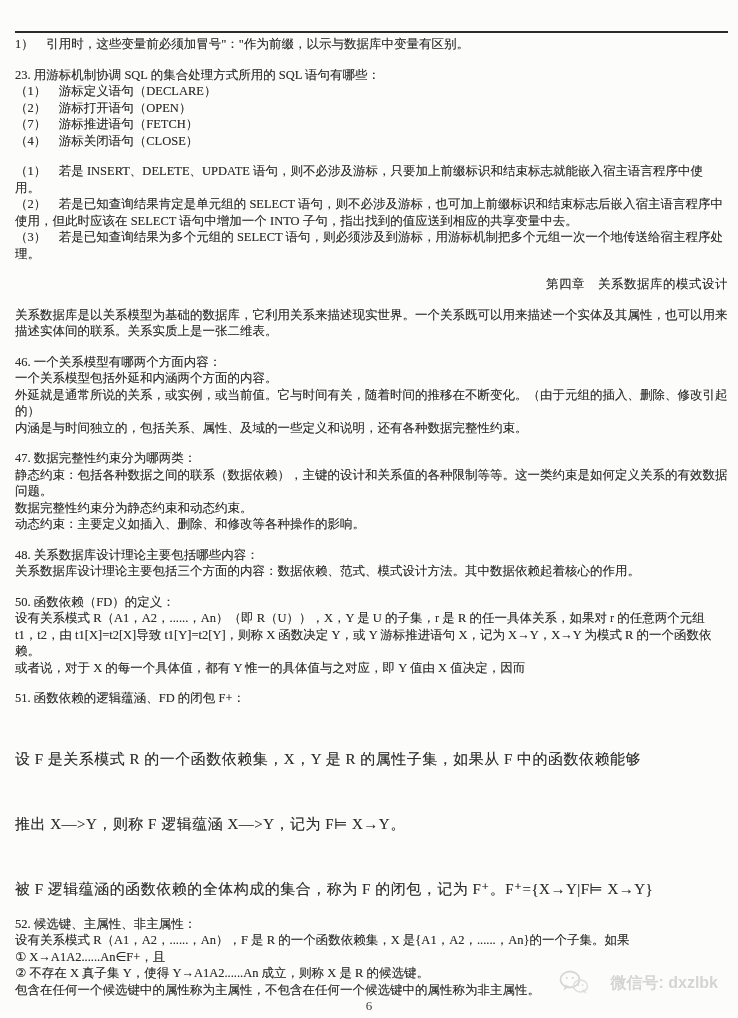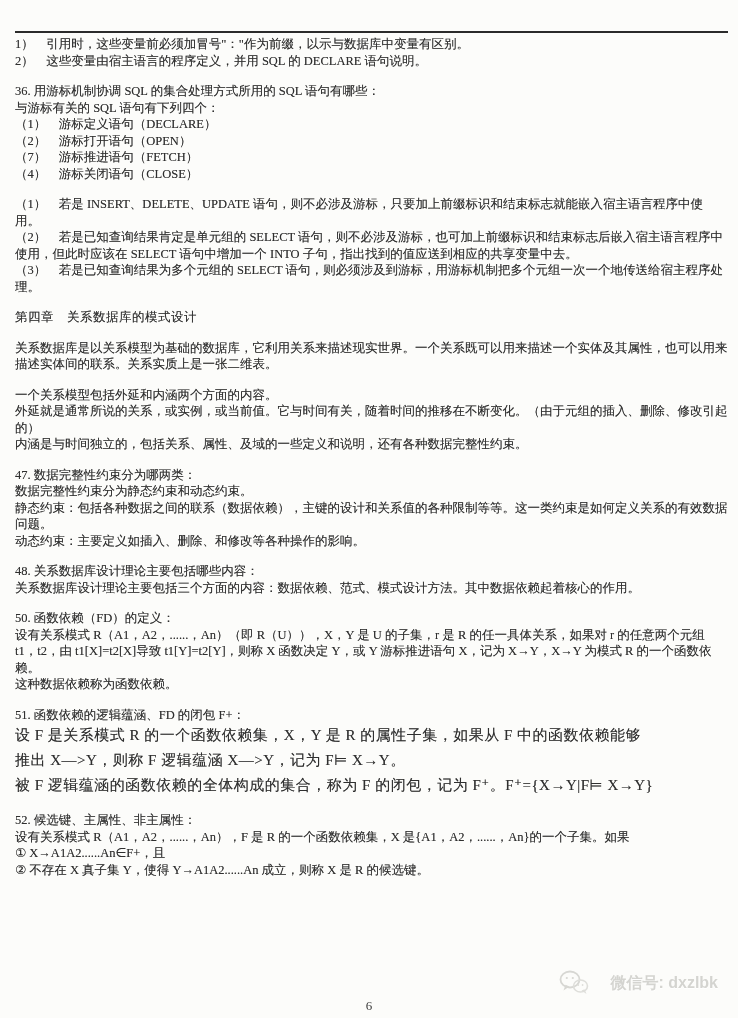--- a/index.html
+++ b/index.html
@@ -18,25 +18,26 @@
     height:0;
   }
   .block{margin:0 0 14px 0;}
   .line{
     margin:0;
     font-size:12.5px;
     line-height:16.5px;
     text-shadow:0 0 .5px rgba(70,70,70,.55);
     white-space:pre-wrap;
   }
-  .chapter{letter-spacing:.5px;}
+  .chapter{letter-spacing:.5px;text-align:right;}
   .special{
     font-size:15px;
     line-height:25px;
     letter-spacing:.5px;
+    margin-top:40px;
   }
   .page-number{
     position:absolute;
     left:0;right:0;
     top:998px;
     text-align:center;
     font-size:13px;
     color:#3a3a3a;
   }
   .watermark{
@@ -55,26 +56,24 @@
   .watermark svg{display:block;}
 </style>
 </head>
 <body>
 
 <main>
   <div class="rule"></div>
 
   <section class="block">
     <p class="line">1）　引用时，这些变量前必须加冒号"："作为前缀，以示与数据库中变量有区别。</p>
-    <p class="line">2）　这些变量由宿主语言的程序定义，并用 SQL 的 DECLARE 语句说明。</p>
   </section>
 
   <section class="block">
-    <p class="line">36. 用游标机制协调 SQL 的集合处理方式所用的 SQL 语句有哪些：</p>
-    <p class="line">与游标有关的 SQL 语句有下列四个：</p>
+    <p class="line">23. 用游标机制协调 SQL 的集合处理方式所用的 SQL 语句有哪些：</p>
     <p class="line">（1）　游标定义语句（DECLARE）</p>
     <p class="line">（2）　游标打开语句（OPEN）</p>
     <p class="line">（7）　游标推进语句（FETCH）</p>
     <p class="line">（4）　游标关闭语句（CLOSE）</p>
   </section>
 
   <section class="block">
     <p class="line">（1）　若是 INSERT、DELETE、UPDATE 语句，则不必涉及游标，只要加上前缀标识和结束标志就能嵌入宿主语言程序中使用。</p>
     <p class="line">（2）　若是已知查询结果肯定是单元组的 SELECT 语句，则不必涉及游标，也可加上前缀标识和结束标志后嵌入宿主语言程序中使用，但此时应该在 SELECT 语句中增加一个 INTO 子句，指出找到的值应送到相应的共享变量中去。</p>
     <p class="line">（3）　若是已知查询结果为多个元组的 SELECT 语句，则必须涉及到游标，用游标机制把多个元组一次一个地传送给宿主程序处理。</p>
@@ -82,56 +81,58 @@
 
   <section class="block">
     <p class="line chapter">第四章　关系数据库的模式设计</p>
   </section>
 
   <section class="block">
     <p class="line">关系数据库是以关系模型为基础的数据库，它利用关系来描述现实世界。一个关系既可以用来描述一个实体及其属性，也可以用来描述实体间的联系。关系实质上是一张二维表。</p>
   </section>
 
   <section class="block">
+    <p class="line">46. 一个关系模型有哪两个方面内容：</p>
     <p class="line">一个关系模型包括外延和内涵两个方面的内容。</p>
     <p class="line">外延就是通常所说的关系，或实例，或当前值。它与时间有关，随着时间的推移在不断变化。（由于元组的插入、删除、修改引起的）</p>
     <p class="line">内涵是与时间独立的，包括关系、属性、及域的一些定义和说明，还有各种数据完整性约束。</p>
   </section>
 
   <section class="block">
     <p class="line">47. 数据完整性约束分为哪两类：</p>
+    <p class="line">静态约束：包括各种数据之间的联系（数据依赖），主键的设计和关系值的各种限制等等。这一类约束是如何定义关系的有效数据问题。</p>
     <p class="line">数据完整性约束分为静态约束和动态约束。</p>
-    <p class="line">静态约束：包括各种数据之间的联系（数据依赖），主键的设计和关系值的各种限制等等。这一类约束是如何定义关系的有效数据问题。</p>
     <p class="line">动态约束：主要定义如插入、删除、和修改等各种操作的影响。</p>
   </section>
 
   <section class="block">
     <p class="line">48. 关系数据库设计理论主要包括哪些内容：</p>
     <p class="line">关系数据库设计理论主要包括三个方面的内容：数据依赖、范式、模式设计方法。其中数据依赖起着核心的作用。</p>
   </section>
 
 
   <section class="block">
     <p class="line">50. 函数依赖（FD）的定义：</p>
     <p class="line">设有关系模式 R（A1，A2，......，An）（即 R（U）），X，Y 是 U 的子集，r 是 R 的任一具体关系，如果对 r 的任意两个元组 t1，t2，由 t1[X]=t2[X]导致 t1[Y]=t2[Y]，则称 X 函数决定 Y，或 Y 游标推进语句 X，记为 X→Y，X→Y 为模式 R 的一个函数依赖。</p>
-    <p class="line">这种数据依赖称为函数依赖。</p>
+    <p class="line">或者说，对于 X 的每一个具体值，都有 Y 惟一的具体值与之对应，即 Y 值由 X 值决定，因而</p>
   </section>
 
   <section class="block">
     <p class="line">51. 函数依赖的逻辑蕴涵、FD 的闭包 F+：</p>
     <p class="line special">设 F 是关系模式 R 的一个函数依赖集，X，Y 是 R 的属性子集，如果从 F 中的函数依赖能够</p>
     <p class="line special">推出 X—&gt;Y，则称 F 逻辑蕴涵 X—&gt;Y，记为 F⊨ X→Y。</p>
     <p class="line special">被 F 逻辑蕴涵的函数依赖的全体构成的集合，称为 F 的闭包，记为 F⁺。F⁺={X→Y|F⊨ X→Y}</p>
   </section>
 
   <section class="block">
     <p class="line">52. 候选键、主属性、非主属性：</p>
     <p class="line">设有关系模式 R（A1，A2，......，An），F 是 R 的一个函数依赖集，X 是{A1，A2，......，An}的一个子集。如果</p>
     <p class="line">① X→A1A2......An∈F+，且</p>
     <p class="line">② 不存在 X 真子集 Y，使得 Y→A1A2......An 成立，则称 X 是 R 的候选键。</p>
+    <p class="line">包含在任何一个候选键中的属性称为主属性，不包含在任何一个候选键中的属性称为非主属性。</p>
   </section>
 </main>
 
 <div class="page-number">6</div>
 
 <div class="watermark">
   <svg width="30" height="26" viewBox="0 0 30 26" aria-hidden="true">
     <ellipse cx="11" cy="9.5" rx="9.5" ry="8" fill="none" stroke="#d7d7d3" stroke-width="1.8"></ellipse>
     <path d="M4.5 20.5 L6.5 14.8 L10.5 16.4 Z" fill="#d7d7d3"></path>
     <circle cx="7.8" cy="8" r="1.1" fill="#d7d7d3"></circle>

